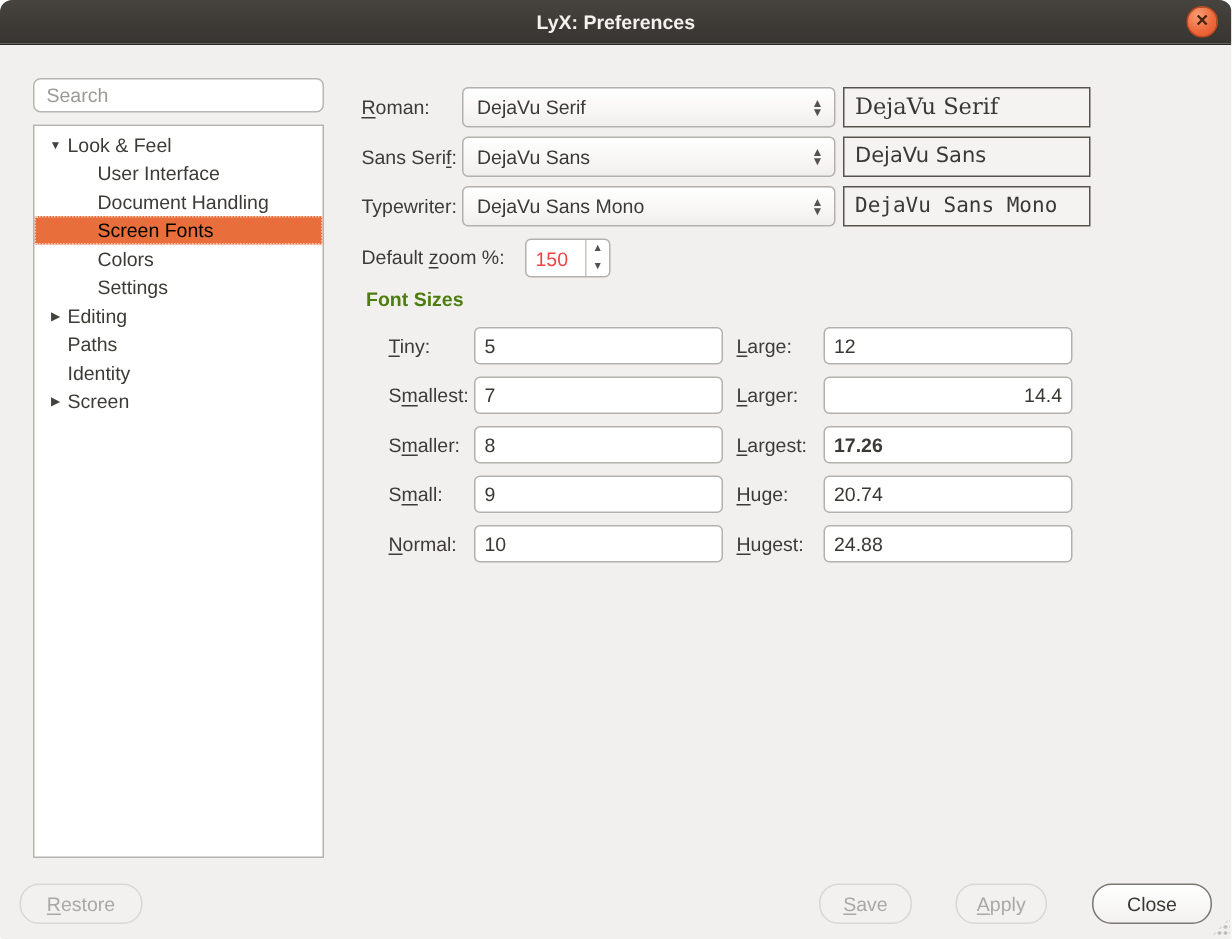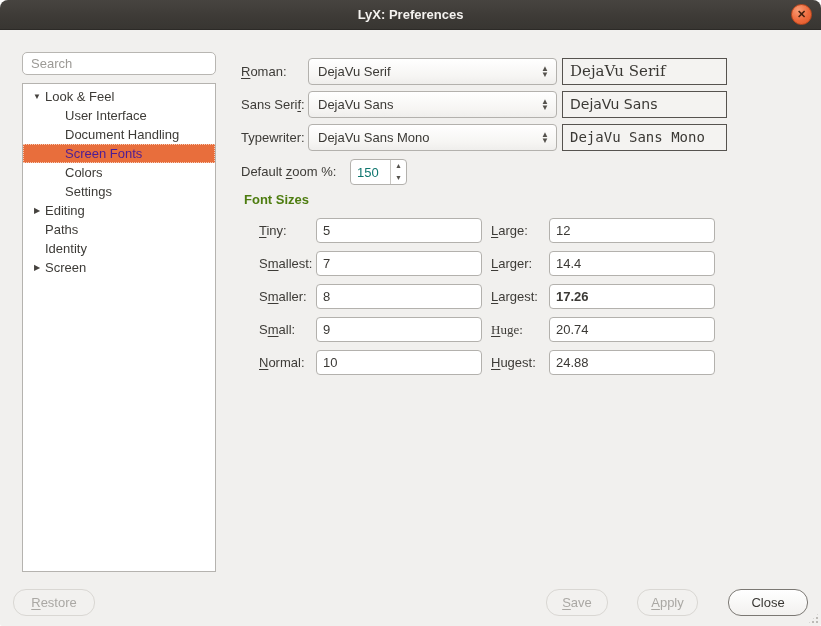--- a/index.html
+++ b/index.html
@@ -31,21 +31,21 @@
 
   .tree-panel { position:absolute; left:22px; top:83px; width:194px; height:489px;
                 background:#ffffff; border:1px solid #b5b3af; padding-top:3px;
                 overflow:hidden; }
   .tree-row { height:19px; line-height:19px; white-space:nowrap; cursor:default;
               color:#3d3b37; }
   .tree-row .arrow { display:inline-block; width:16px; margin-left:6px;
                      text-align:center; font-size:8px; color:#45423e;
                      vertical-align:top; }
   .tree-row.lvl1 { padding-left:42px; }
-  .tree-row.selected { background:#e86e3c; color:#4c1d95;
+  .tree-row.selected { background:#e86e3c; color:#000000;
                        outline:1px dotted #f6cab4; outline-offset:-1px; }
 
   
   .flabel { position:absolute; left:241px; height:27px; line-height:27px; }
   .glabel { position:absolute; height:25px; line-height:25px; }
   u { text-decoration:underline; text-underline-offset:2px; }
 
   .combo { position:absolute; left:308px; width:249px; height:27px;
            border:1px solid #b3b1ad; border-radius:4px;
            background:linear-gradient(180deg,#ffffff 0%, #f6f5f3 70%, #efeeec 100%);
@@ -60,21 +60,21 @@
              padding-left:7px; line-height:25px; overflow:hidden; }
   .preview.serif { font-family:"DejaVu Serif", serif; font-size:15px; }
   .preview.sans  { font-family:"DejaVu Sans", sans-serif; font-size:14px; }
   .preview.mono  { font-family:"DejaVu Sans Mono", monospace; font-size:14px; }
 
   .spinbox { position:absolute; left:350px; top:159px; width:57px; height:26px;
              border:1px solid #b3b1ad; border-radius:4px; background:#ffffff;
              display:flex; }
   .spinbox input { flex:1; min-width:0; border:none; outline:none; background:transparent;
                    padding-left:6px; font-family:"Liberation Sans",sans-serif;
-                   font-size:13px; color:#0f766e; }
+                   font-size:13px; color:#ef4444; }
   .spinbox .spin-btns { width:16px; border-left:1px solid #c8c6c2;
                         display:flex; flex-direction:column; }
   .spinbox .spin-btns div { flex:1; font-size:7px; line-height:12px;
                             text-align:center; color:#55524d; cursor:pointer; }
 
   .group-heading { position:absolute; left:244px; top:192px; font-weight:bold;
                    color:#4d7c0f; }
 
   .size-input { position:absolute; width:166px; height:25px;
                 border:1px solid #b3b1ad; border-radius:4px; background:#fff;
@@ -193,24 +193,24 @@
   <div class="glabel" style="left:259px; top:284px;">S<u>m</u>aller:</div>
   <input class="size-input" style="left: 316px; top: 284px;" value="8">
   <div class="glabel" style="left:259px; top:317px;">S<u>m</u>all:</div>
   <input class="size-input" style="left: 316px; top: 317px;" value="9">
   <div class="glabel" style="left:259px; top:350px;"><u>N</u>ormal:</div>
   <input class="size-input" style="left: 316px; top: 350px;" value="10">
 
   <div class="glabel" style="left:491px; top:218px;"><u>L</u>arge:</div>
   <input class="size-input" style="left: 549px; top: 218px;" value="12">
   <div class="glabel" style="left:491px; top:251px;"><u>L</u>arger:</div>
-  <input class="size-input" style="left: 549px; top: 251px;" value="14.4">
+  <input class="size-input" style="left: 549px; top: 251px; text-align: right;" value="14.4">
   <div class="glabel" style="left:491px; top:284px;"><u>L</u>argest:</div>
   <input class="size-input" style="left: 549px; top: 284px; font-weight: bold;" value="17.26">
-  <div class="glabel" style="left:491px; top:317px;font-family:Liberation Serif, serif;"><u>H</u>uge:</div>
+  <div class="glabel" style="left:491px; top:317px;"><u>H</u>uge:</div>
   <input class="size-input" style="left: 549px; top: 317px;" value="20.74">
   <div class="glabel" style="left:491px; top:350px;"><u>H</u>ugest:</div>
   <input class="size-input" style="left: 549px; top: 350px;" value="24.88">
 
   <div class="btn btn-restore disabled"><u>R</u>estore</div>
   <div class="btn btn-save disabled"><u>S</u>ave</div>
   <div class="btn btn-apply disabled"><u>A</u>pply</div>
   <div class="btn btn-close">Close</div>
 
   <div class="resize-grip"></div>

